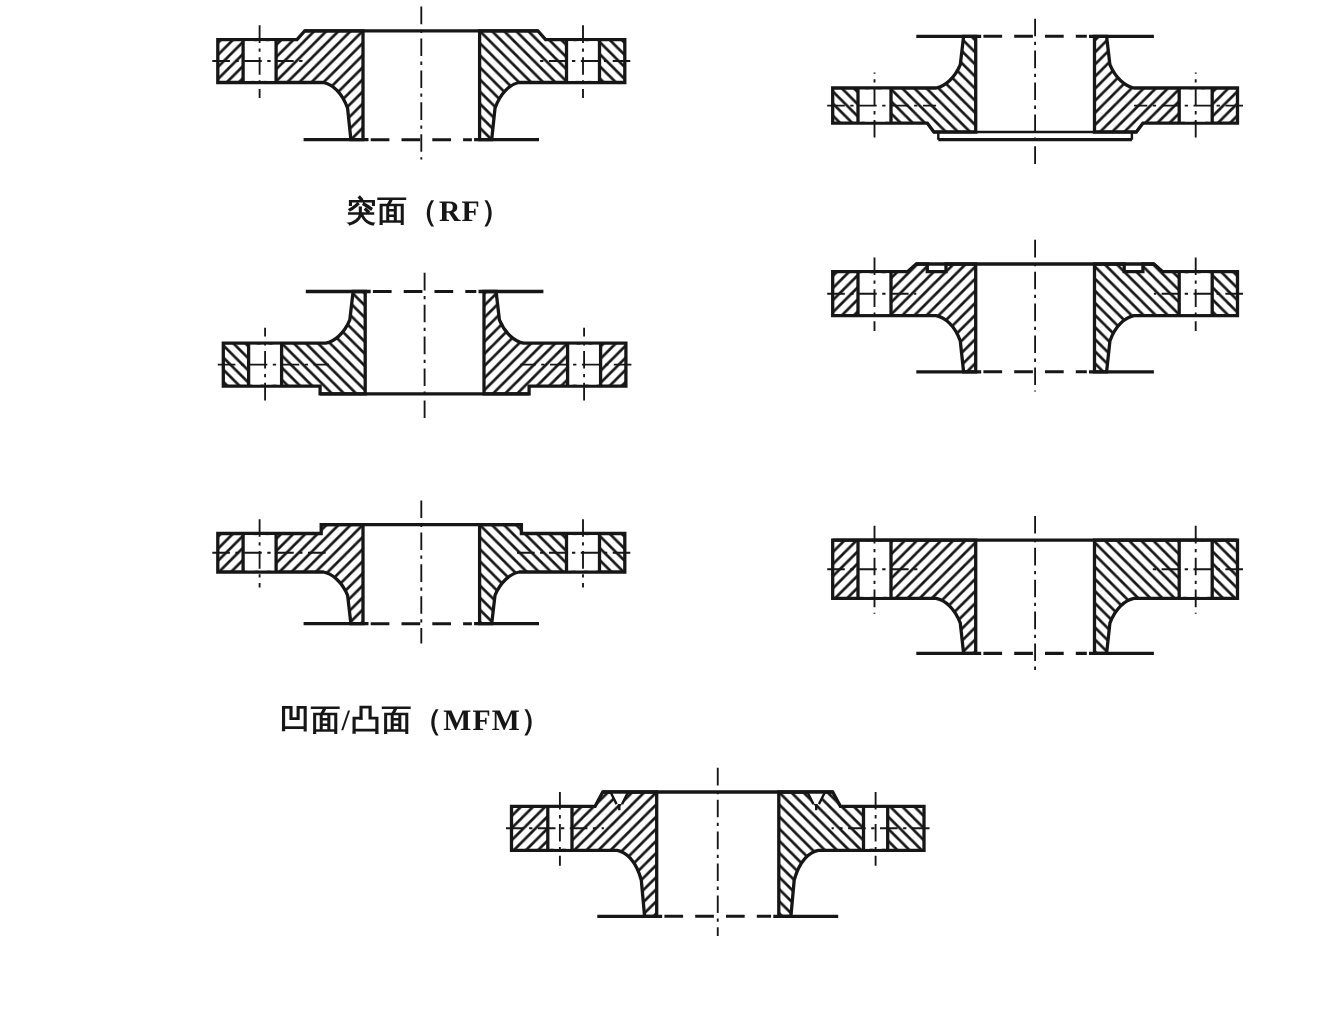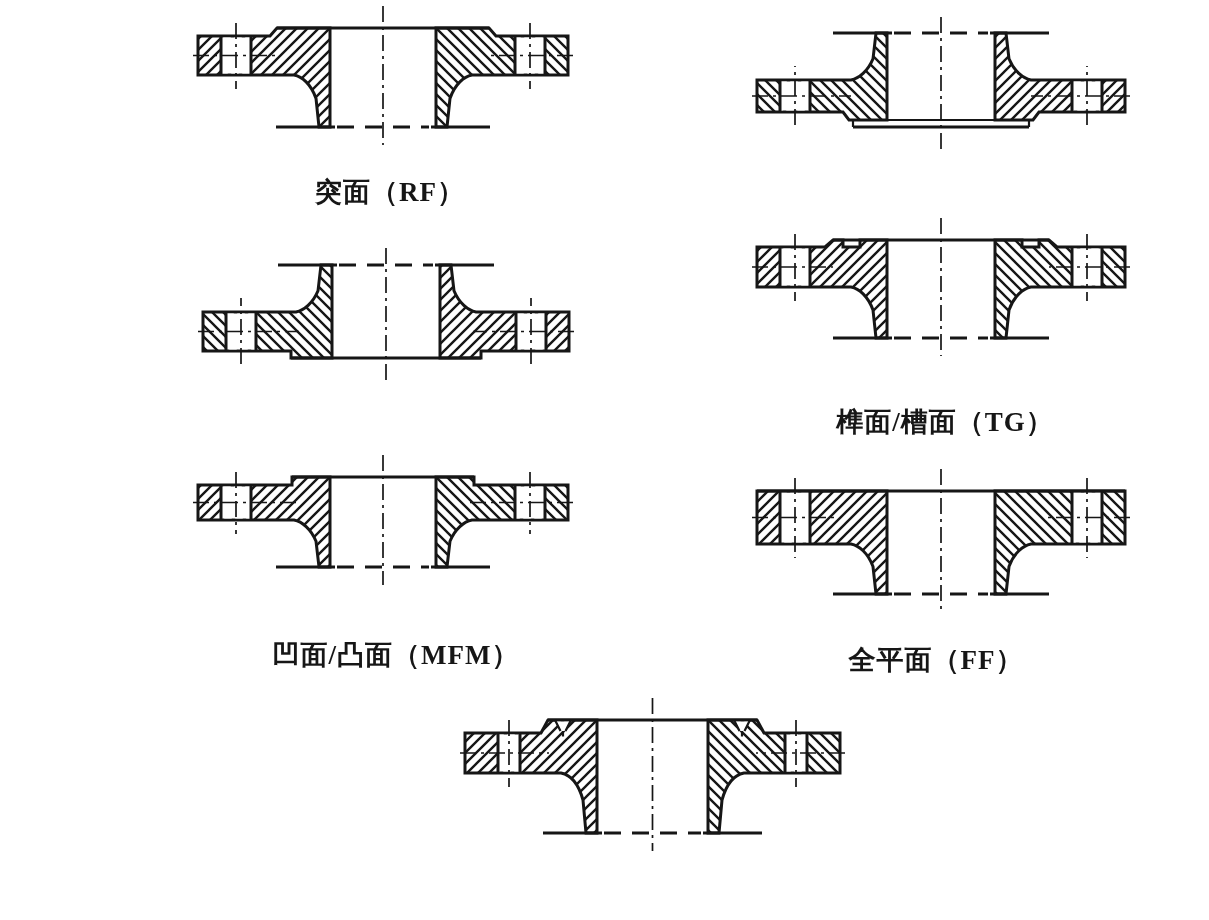--- a/index.html
+++ b/index.html
@@ -218,17 +218,15 @@
           <polygon points="269,1.5 285,1.5 279.5,11 274.5,11" fill="#ffffff"></polygon>
           <path d="M269,0 L274.5,11 M285,0 L279.5,11 M277,11 V16.5" class="ol2"></path>
           <path d="M78,113 H137" class="ol"></path>
           <path d="M238,113 H297" class="ol"></path>
           <path d="M139,113 H236" class="dash"></path>
           <path d="M187.5,-22 V131" class="cl"></path>
         </g>
       </svg></div>
 
   <div class="caption" style="left:390px;top:174px">突面（RF）</div>
-  <div class="caption" style="left:396px;top:637px">凹面/凸面（MFM）</div>
-  <div class="caption" style="left:945px;top:404px">榫面/槽面（TG）</div>
-  <div class="caption" style="left:936px;top:642px">全平面（FF）</div>
+  <div class="caption" style="left:378px;top:637px">凹面/凸面（MFM）</div>
 
 </div>
 
 </body></html>

